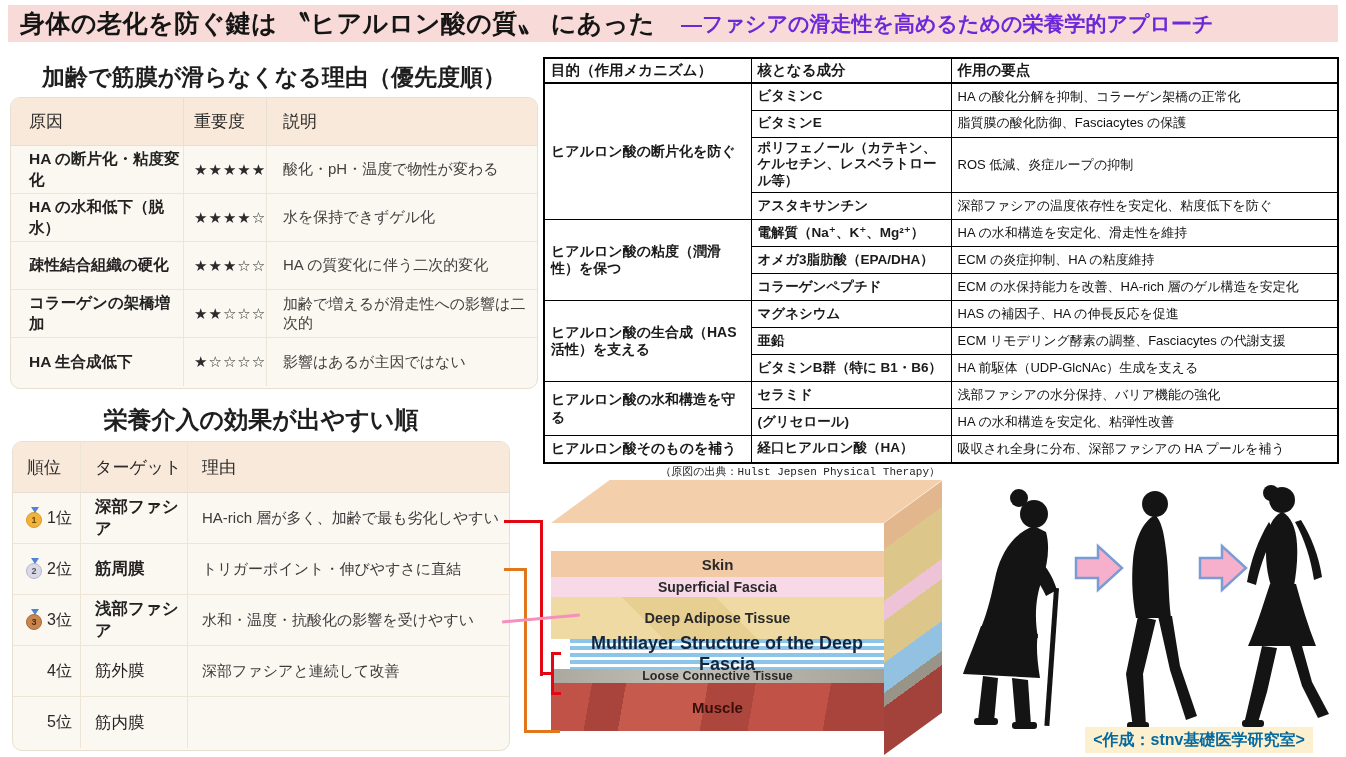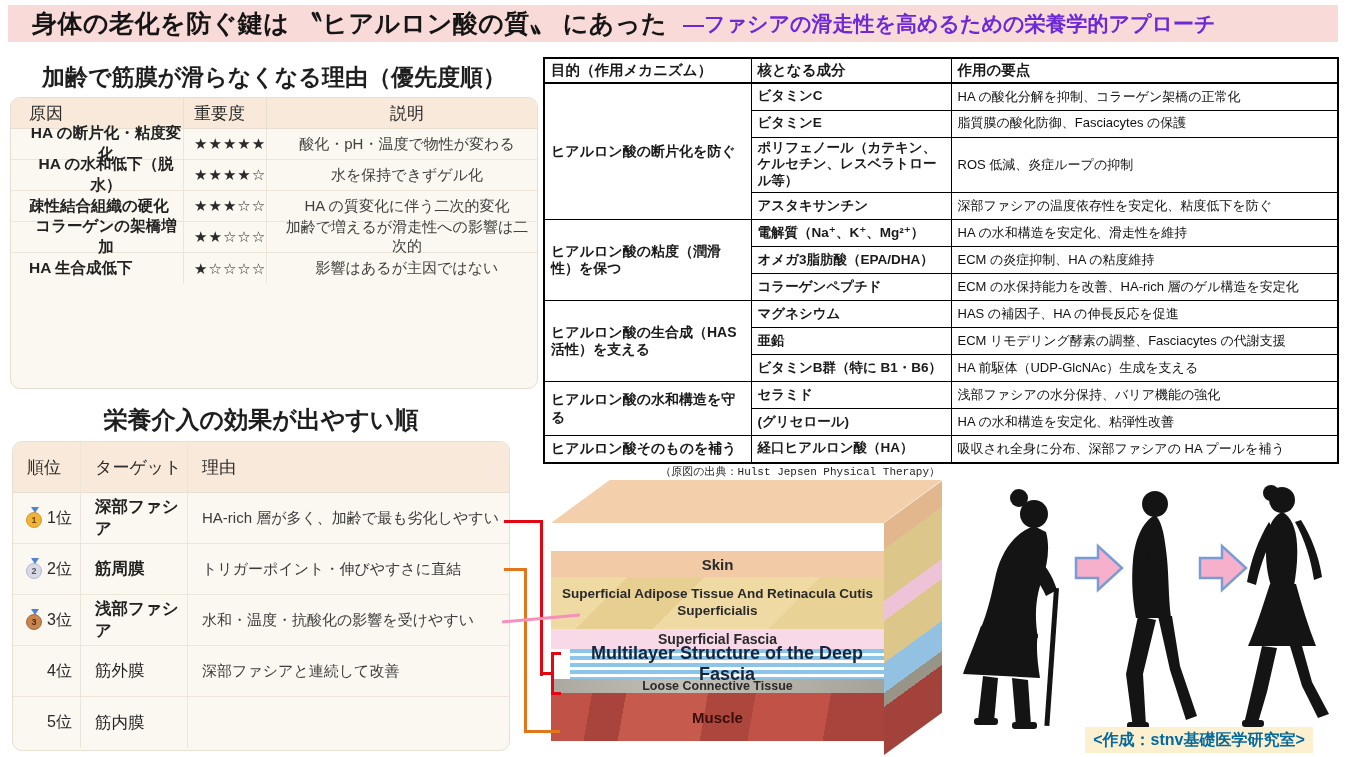--- a/index.html
+++ b/index.html
@@ -4,39 +4,39 @@
 <style>
   * { margin:0; padding:0; box-sizing:border-box; }
   html,body { background:#fff; }
   body {
     font-family:"Liberation Sans","DejaVu Sans",sans-serif;
     width:1346px; height:757px; position:relative; overflow:hidden; color:#1a1a1a;
   }
   
   .banner{
     position:absolute; left:8px; top:5px; width:1330px; height:37px;
-    background:#f8dbd8; display:flex; align-items:center; padding-left:24px; gap:16px;
+    background:#f8dbd8; display:flex; align-items:center; padding-left:12px; gap:26px;
   }
   .banner .main{ font-size:25px; font-weight:bold; letter-spacing:.5px; color:#151515; white-space:nowrap;}
   .banner .sub{ font-size:21px; font-weight:bold; color:#6d28d9; white-space:nowrap;}
 
   
   .sec-title{ position:absolute; text-align:center; font-weight:bold; color:#1e1e1e;}
   .sec1-title{ left:10px; top:62px; width:528px; font-size:23px;}
   .sec2-title{ left:12px; top:404px; width:498px; font-size:24px;}
   .card{
     position:absolute; background:#fbf7f1; border:1px solid #e6dfd2; border-radius:10px; overflow:hidden;
   }
   .card1{ left:10px; top:97px; width:528px; height:292px;}
   .card2{ left:12px; top:441px; width:498px; height:310px;}
   .crow{ display:flex; align-items:center; border-bottom:1px solid #ece5d8; }
   .crow:last-child{ border-bottom:none; }
   .chead{ background:#f9e9da; border-bottom:1px solid #e6dfd2; font-size:17px; color:#2b2b2b;}
   .card1 .chead{ height:47px;}
-  .card1 .crow{ height:31px;text-align:center;}
+  .card1 .crow{ height:48px;}
   .card1 .c1{ width:173px; padding-left:18px; border-right:1px solid #ece5d8; align-self:stretch; display:flex; align-items:center;}
   .card1 .c2{ width:83px; padding-left:10px; border-right:1px solid #ece5d8; align-self:stretch; display:flex; align-items:center;}
   .card1 .c3{ flex:1; padding-left:16px; padding-right:6px;}
   .card1 .chead .c1,.card1 .chead .c2{ border-right:1px solid #e6dfd2;}
   .cause{ font-weight:bold; font-size:15.5px; color:#222;}
   .stars{ font-size:15px; letter-spacing:1px; color:#2b2b2b; white-space:nowrap;}
   .desc{ font-size:15px; color:#40413f;}
 
   .card2 .chead{ height:52px; }
   .card2 .crow{ height:51px; }
@@ -259,22 +259,22 @@
     </tbody>
   </table>
 </div>
 
 <div class="diagram">
   <div class="attr">（原図の出典：Hulst Jepsen Physical Therapy）</div>
   <div class="topface"></div>
   <div class="sideface"></div>
   <div class="layers">
     <div class="layer l-skin">Skin</div>
-    <div class="layer l-supad">Superficial Adipose Tissue And Retinacula Cutis Superficialis</div>
     <div class="layer l-supfa">Superficial Fascia</div>
+    <div class="layer l-deepad">Deep Adipose Tissue</div>
     <div class="layer l-deepfa">Multilayer Structure of the Deep Fascia</div>
     <div class="layer l-loose">Loose Connective Tissue</div>
     <div class="layer l-muscle">Muscle</div>
   </div>
 </div>
 
 <div class="conn red" style="left:504px; top:520px; width:39px; height:3px;"></div>
 <div class="conn red" style="left:540px; top:520px; width:3px; height:156px;"></div>
 <div class="conn red" style="left:540px; top:672px; width:12px; height:3px;"></div>
 <div class="conn" style="left:551px; top:652px; width:10px; height:43px; border-left:3px solid #e30613; border-top:3px solid #e30613; border-bottom:3px solid #e30613;"></div>

